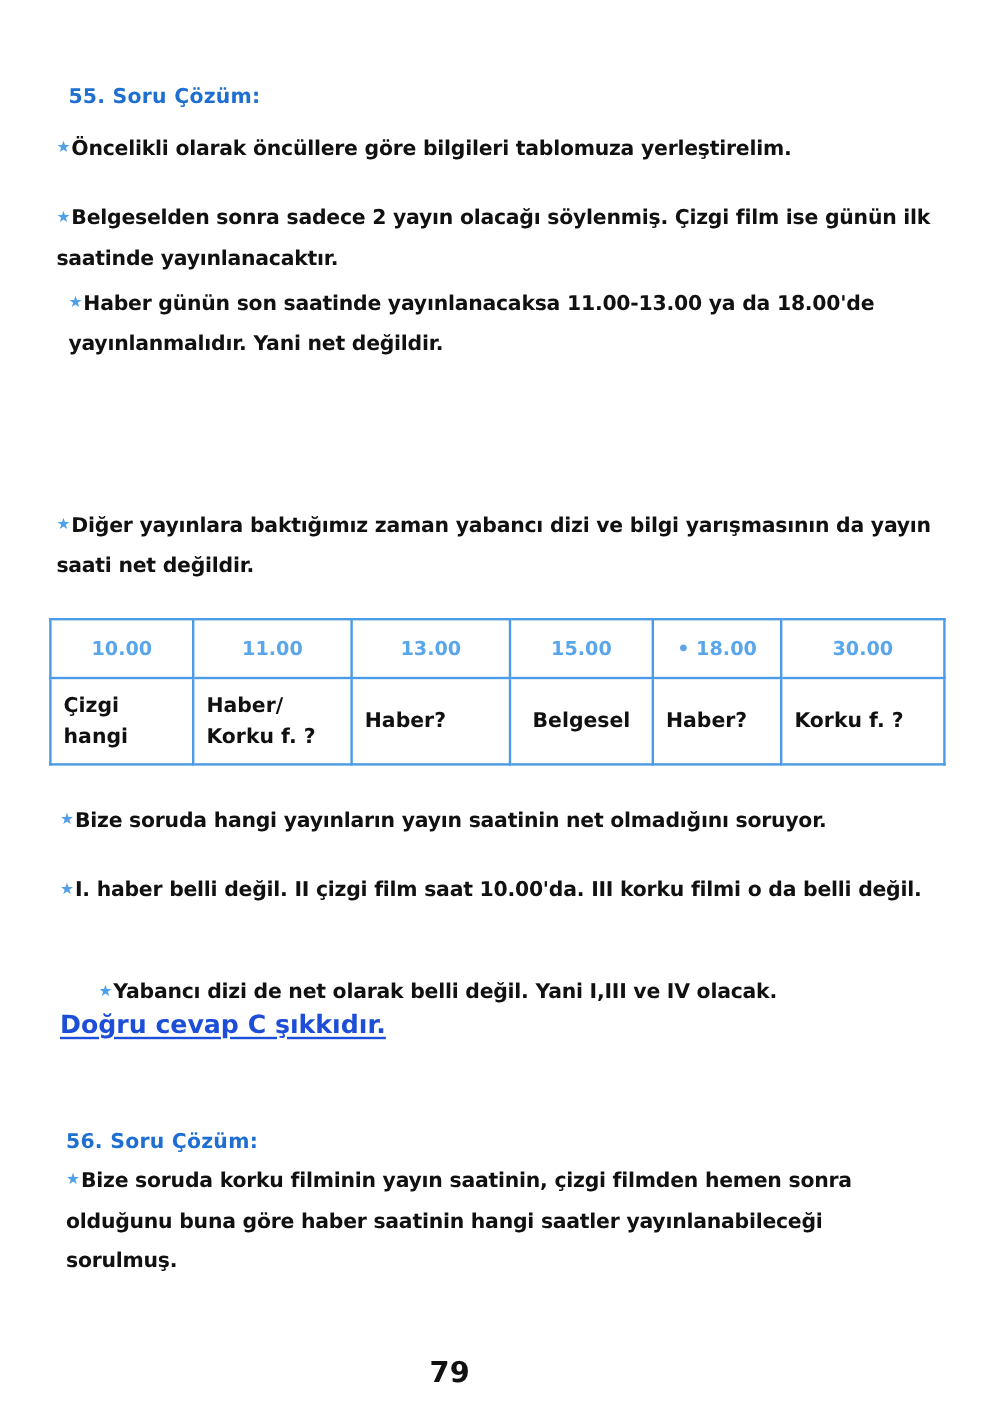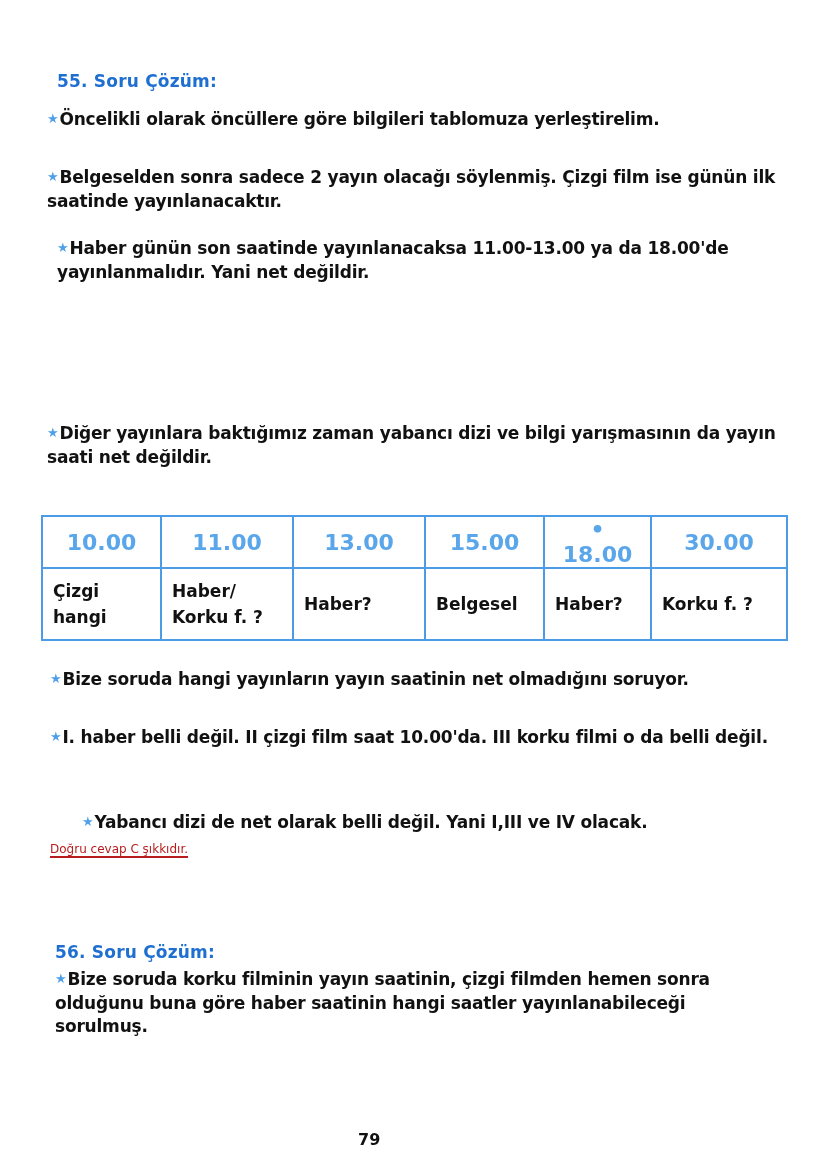--- a/index.html
+++ b/index.html
@@ -20,76 +20,76 @@
       color: #1f6fd1;
       letter-spacing: 0.2px;
       text-align: center;
     }
     .para {
       position: absolute;
       left: 47px;
       width: 740px;
       font-size: 17px;
       font-weight: bold;
-      line-height: 23px;
+      line-height: 33px;
       letter-spacing: -0.2px;
     }
     .star {
       color: #4fa0e8;
       font-size: 13px;
       position: relative;
       top: -2px;
       margin-right: 1px;
     }
     .answer {
       position: absolute;
       left: 50px;
       top: 842px;
-      font-size: 12px;
-      font-weight: normal;
-      color: #b91c1c;
+      font-size: 21px;
+      font-weight: bold;
+      color: #1d4ed8;
       text-decoration: underline;
       text-decoration-thickness: 2px;
       text-underline-offset: 3px;
     }
     table.schedule {
       position: absolute;
       left: 41px;
       top: 515px;
       width: 745px;
       height: 123px;
       border-collapse: collapse;
       table-layout: fixed;
     }
     table.schedule td, table.schedule th {
       border: 2px solid #4b9be6;
       padding: 0 10px;
       vertical-align: middle;
     }
     table.schedule th {
       height: 47px;
-      font-size: 22px;
+      font-size: 16px;
       font-weight: bold;
       color: #5aa6ea;
       text-align: center;
     }
     table.schedule td {
       height: 70px;
       font-size: 17px;
       font-weight: bold;
       color: #111;
       text-align: left;
       line-height: 26px;
     }
-    table.schedule td.center { }
+    table.schedule td.center { text-align: center; }
     .pagenum {
       position: absolute;
       left: 358px;
       top: 1130px;
-      font-size: 16px;
+      font-size: 24px;
       font-weight: bold;
       color: #111;
     }
   </style>
 </head>
 <body>
 
 <div class="page">
 
   <div class="heading" style="left:57px; top:71px;">55. Soru Çözüm:</div>

